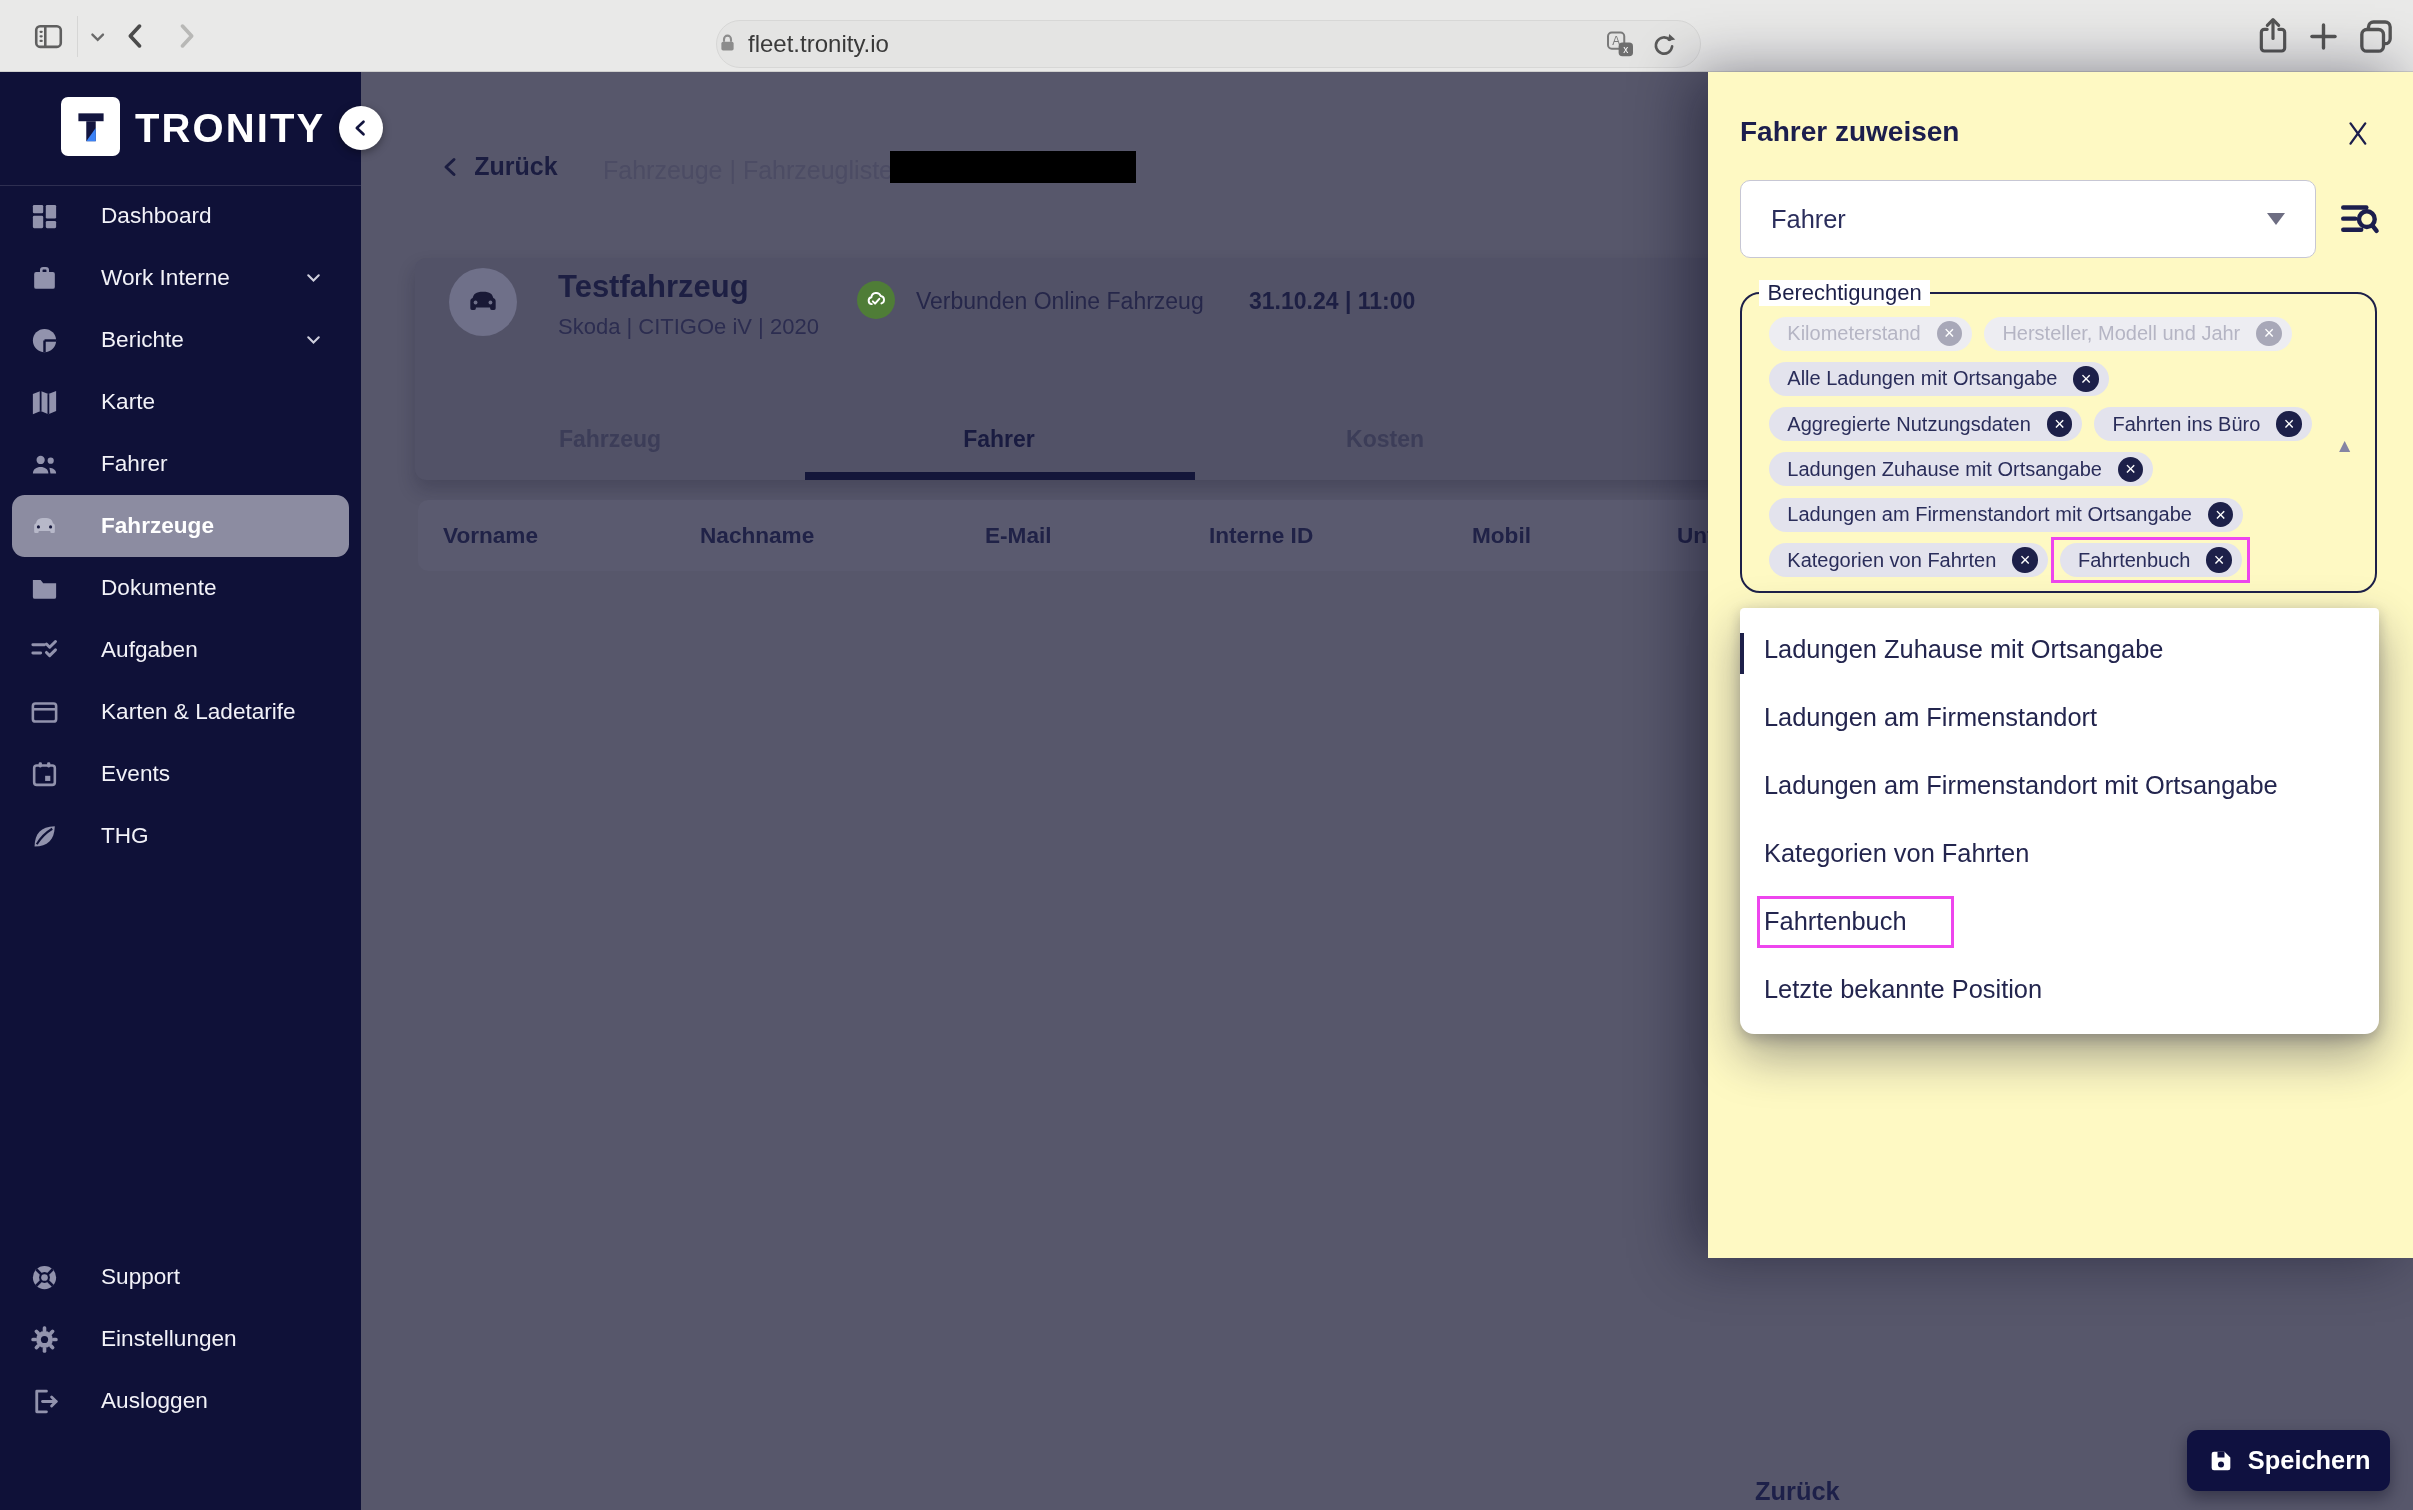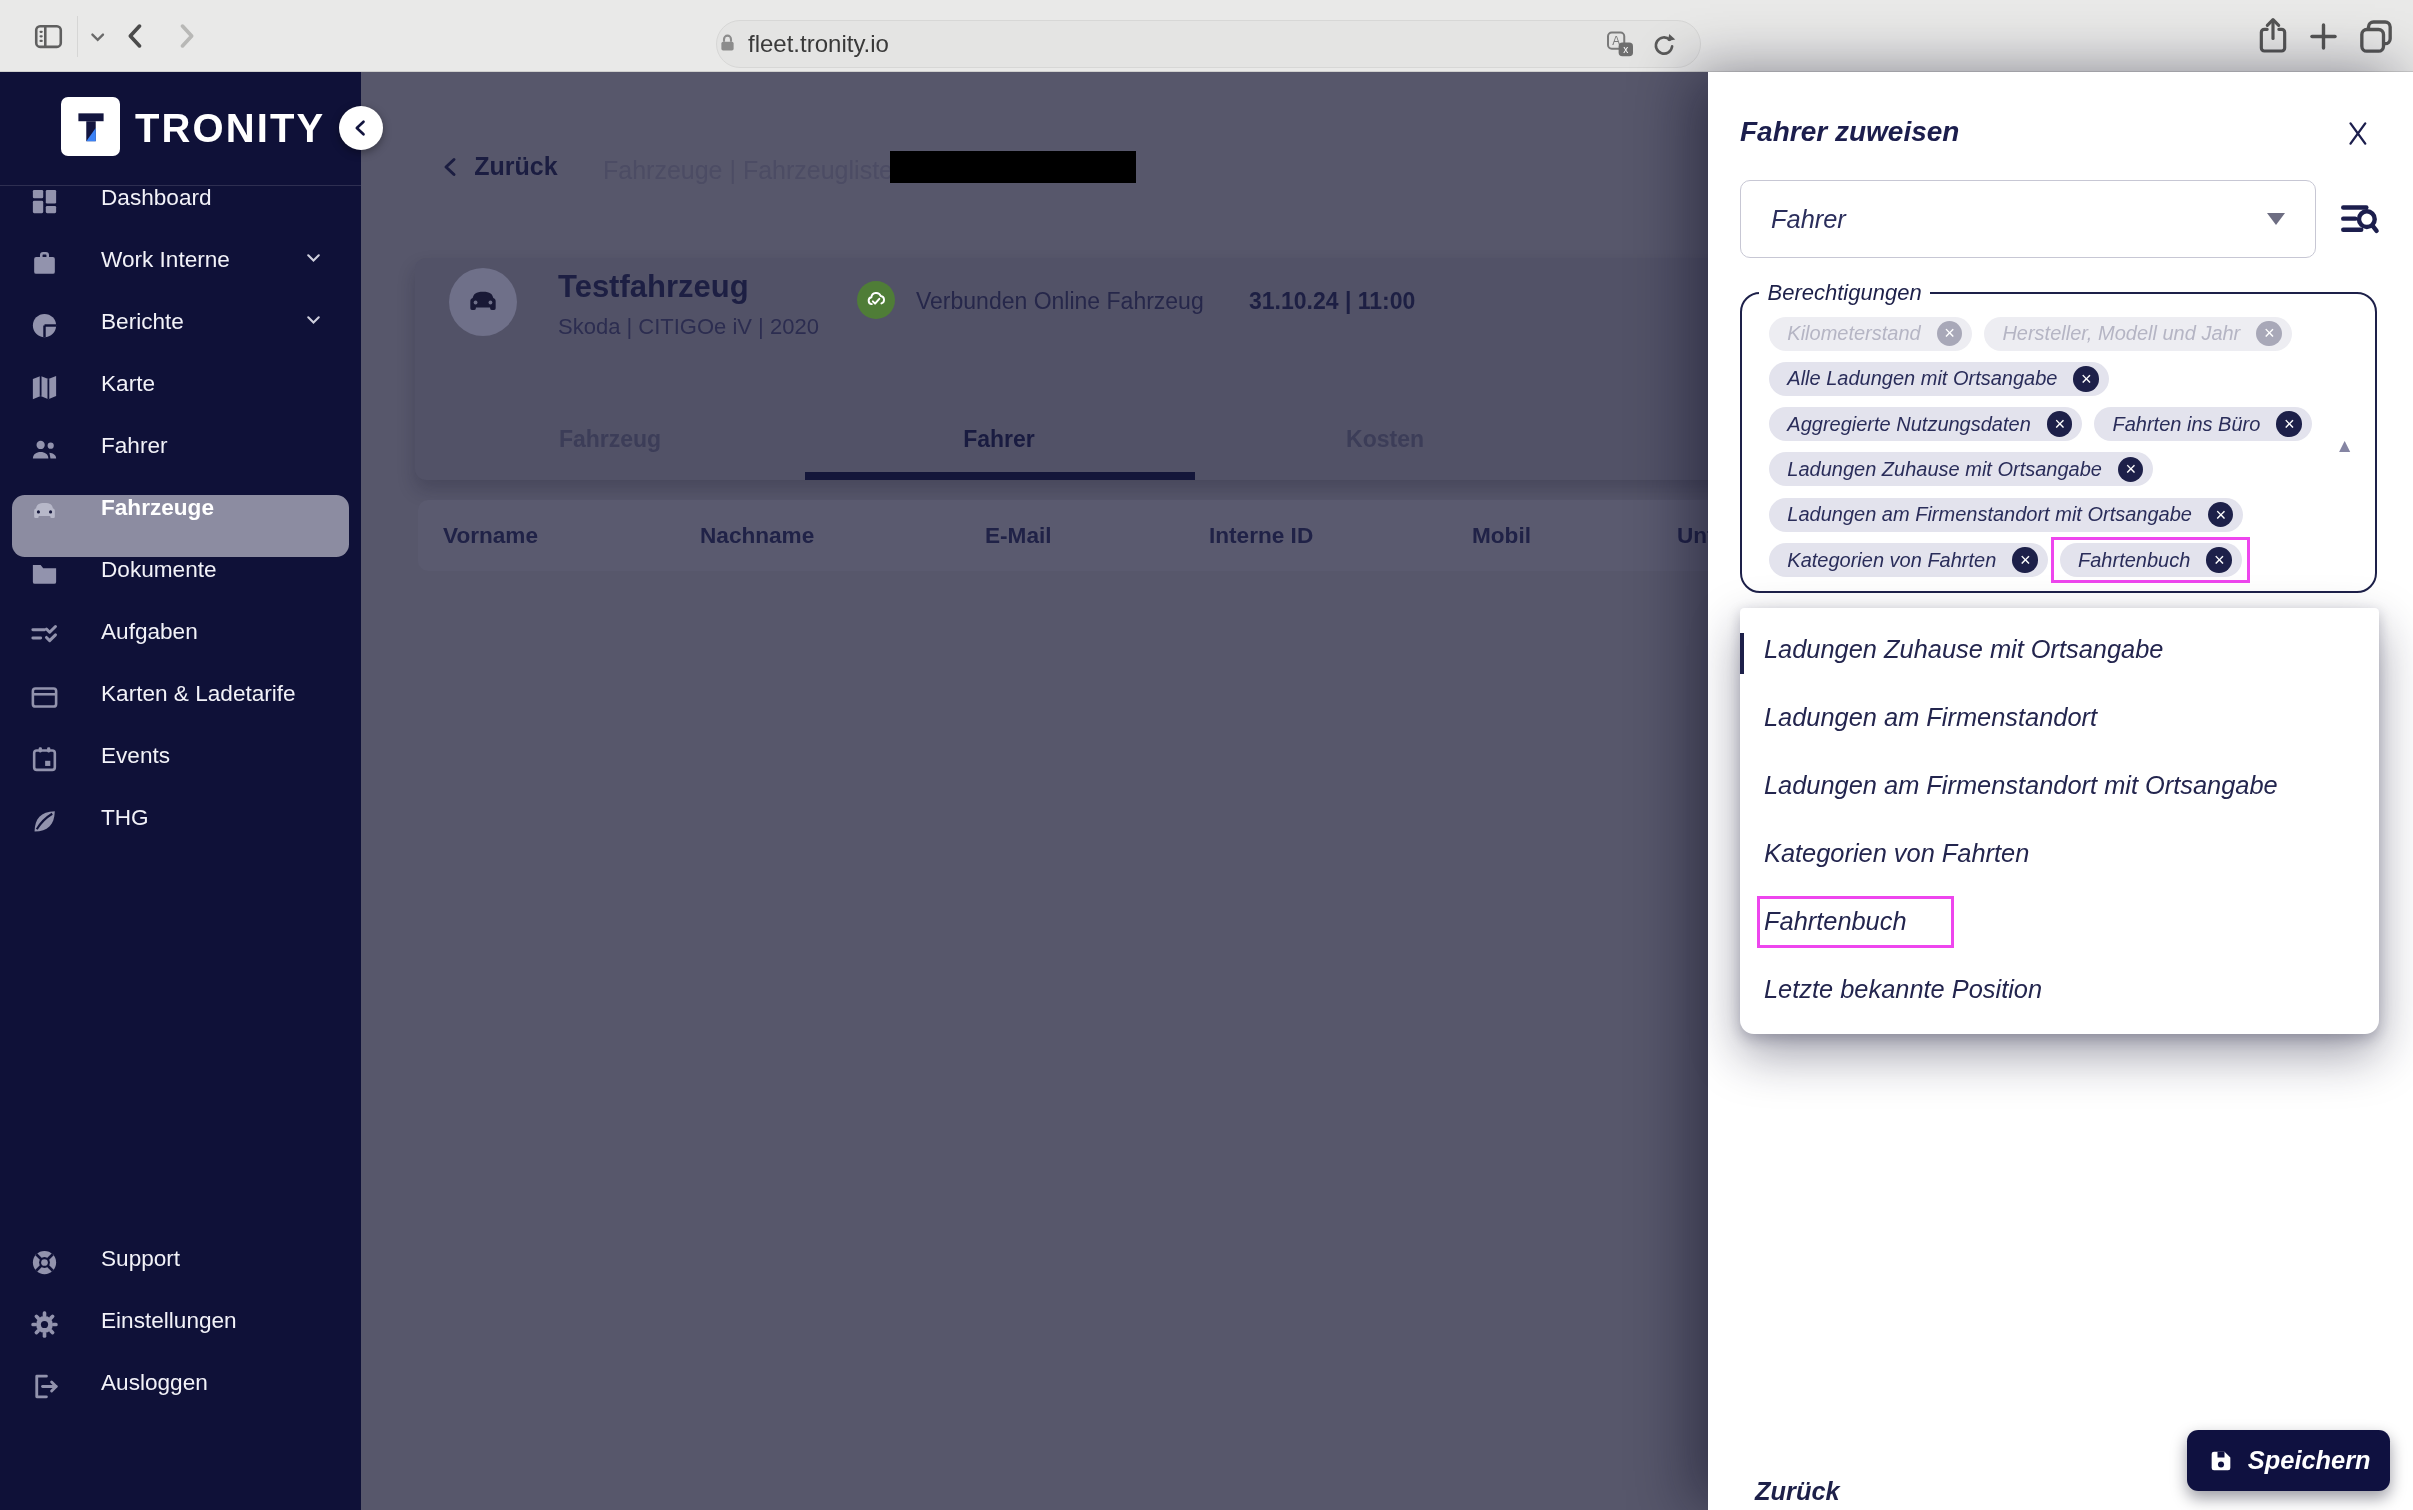--- a/index.html
+++ b/index.html
@@ -24,21 +24,21 @@
   .logo-row { position:absolute; left:0; top:25px; width:361px; height:64px; }
   .logo-box { position:absolute; left:61px; top:0; width:59px; height:59px; background:#fff; border-radius:7px;
     display:flex; align-items:center; justify-content:center; }
   .brand { position:absolute; left:135px; top:9.2px; font-size:40px; font-weight:800; color:#fff; letter-spacing:2.1px; }
   .collapse-btn { position:absolute; left:339px; top:8.5px; width:44px; height:44px; border-radius:50%;
     background:#fff; box-shadow:0 2.8px 8.5px rgba(0,0,0,.35); display:flex; align-items:center; justify-content:center; z-index:5; }
   .side-divider { position:absolute; left:0; top:113px; width:361px; height:1.4px; background:rgba(255,255,255,.13); }
   .nav { position:absolute; left:0; top:113px; width:361px; }
   .nav-footer { position:absolute; left:0; top:1174px; width:403px; }
   .nav-item { height:62px; margin:0 12px; padding-left:16px; border-radius:12.7px;
-    display:flex; align-items:flex-start; }
+    display:flex; align-items:center; }
   .nav-item.active { background:#8c8ca1; }
   .nav-item .ic { width:32px; height:32px; flex:0 0 32px; display:flex; align-items:center; justify-content:center; }
   .nav-item .lbl { margin-left:41px; font-size:22.6px; font-weight:500; color:#f2f2f8; }
   .nav-item.active .lbl { color:#ffffff; font-weight:600; }
   .nav-item .chev { margin-left:auto; margin-right:25px; }
 
   
   .main { position:absolute; left:361px; top:0; width:2052px; height:1438px; background:#57576b; overflow:hidden; }
   .breadcrumb { position:absolute; left:0; top:80px; height:37px; width:100%; }
   .bc-back { position:absolute; left:78px; top:0; display:flex; align-items:center; gap:11.3px;
@@ -58,22 +58,22 @@
   .v-date { position:absolute; left:834px; top:30px; font-size:23px; font-weight:600; color:#1d1f43; }
   .tab { position:absolute; top:168px; transform:translateX(-50%); font-size:23px; font-weight:600; color:#3c3d58; }
   .tab.active { color:#191b40; }
   .tab-underline { position:absolute; left:390px; bottom:0; width:390px; height:7.8px; background:#14163a; }
 
   .table-header { position:absolute; left:57px; top:428px; width:1319px; height:71px;
     background:#5a5a6f; border-radius:10px; }
   .th { position:absolute; top:23px; font-size:22.6px; font-weight:700; color:#202247; white-space:nowrap; }
 
   
-  .panel { position:absolute; right:0; top:0; width:705px; height:1438px; background:#ffffff; z-index:6;
-    box-shadow:-18.3px 0 56px rgba(8,8,30,.45);font-style:italic; }
+  .panel { position:absolute; right:0; top:0; width:705px; height:1186px; background:#fef9c3; z-index:6;
+    box-shadow:-18.3px 0 56px rgba(8,8,30,.45); }
   .panel-title { position:absolute; left:32px; top:44px; font-size:28px; font-weight:600; color:#1c1e4d; }
   .close-btn { position:absolute; left:632px; top:44px; width:34px; height:34px;
     display:flex; align-items:center; justify-content:center; }
 
   .select-box { position:absolute; left:32px; top:108px; width:576px; height:78px;
     border:1.4px solid #c7c7d4; border-radius:10px; background:#fff;
     display:flex; align-items:center; padding:0 30px; }
   .select-label { font-size:25.4px; color:#2b2e5c; }
   .select-caret { margin-left:auto; width:0; height:0;
     border-left:9.2px solid transparent; border-right:9.2px solid transparent; border-top:12px solid #6d6d82; }

